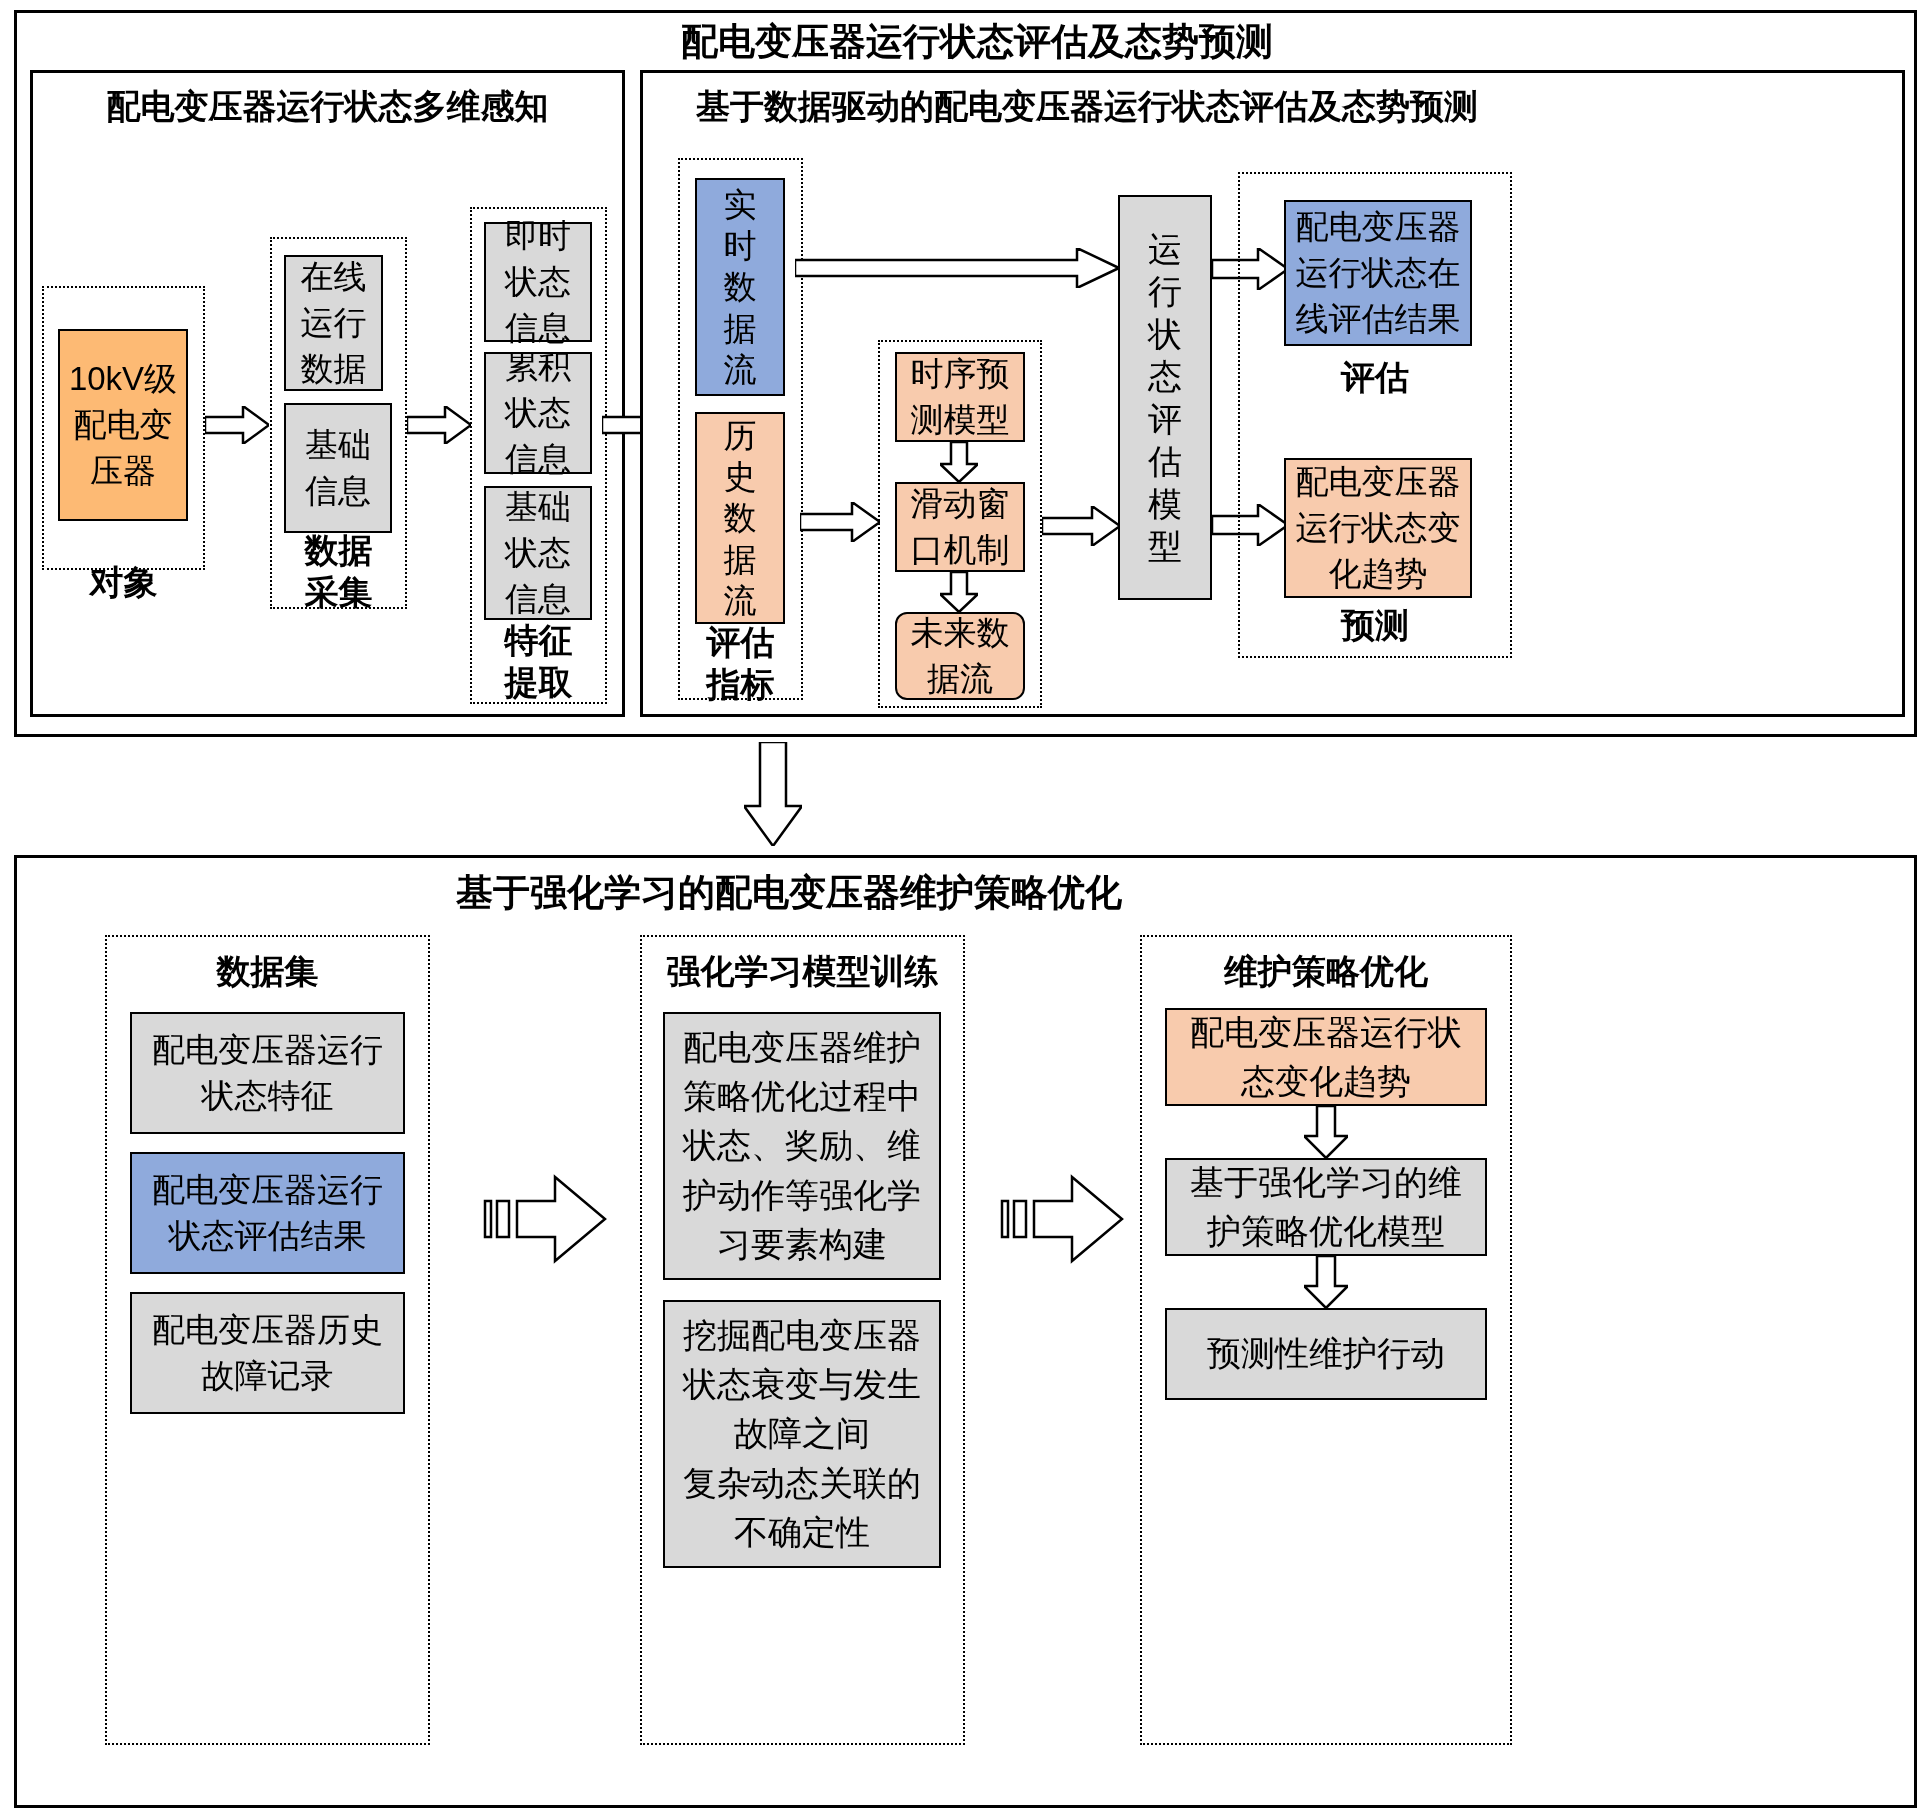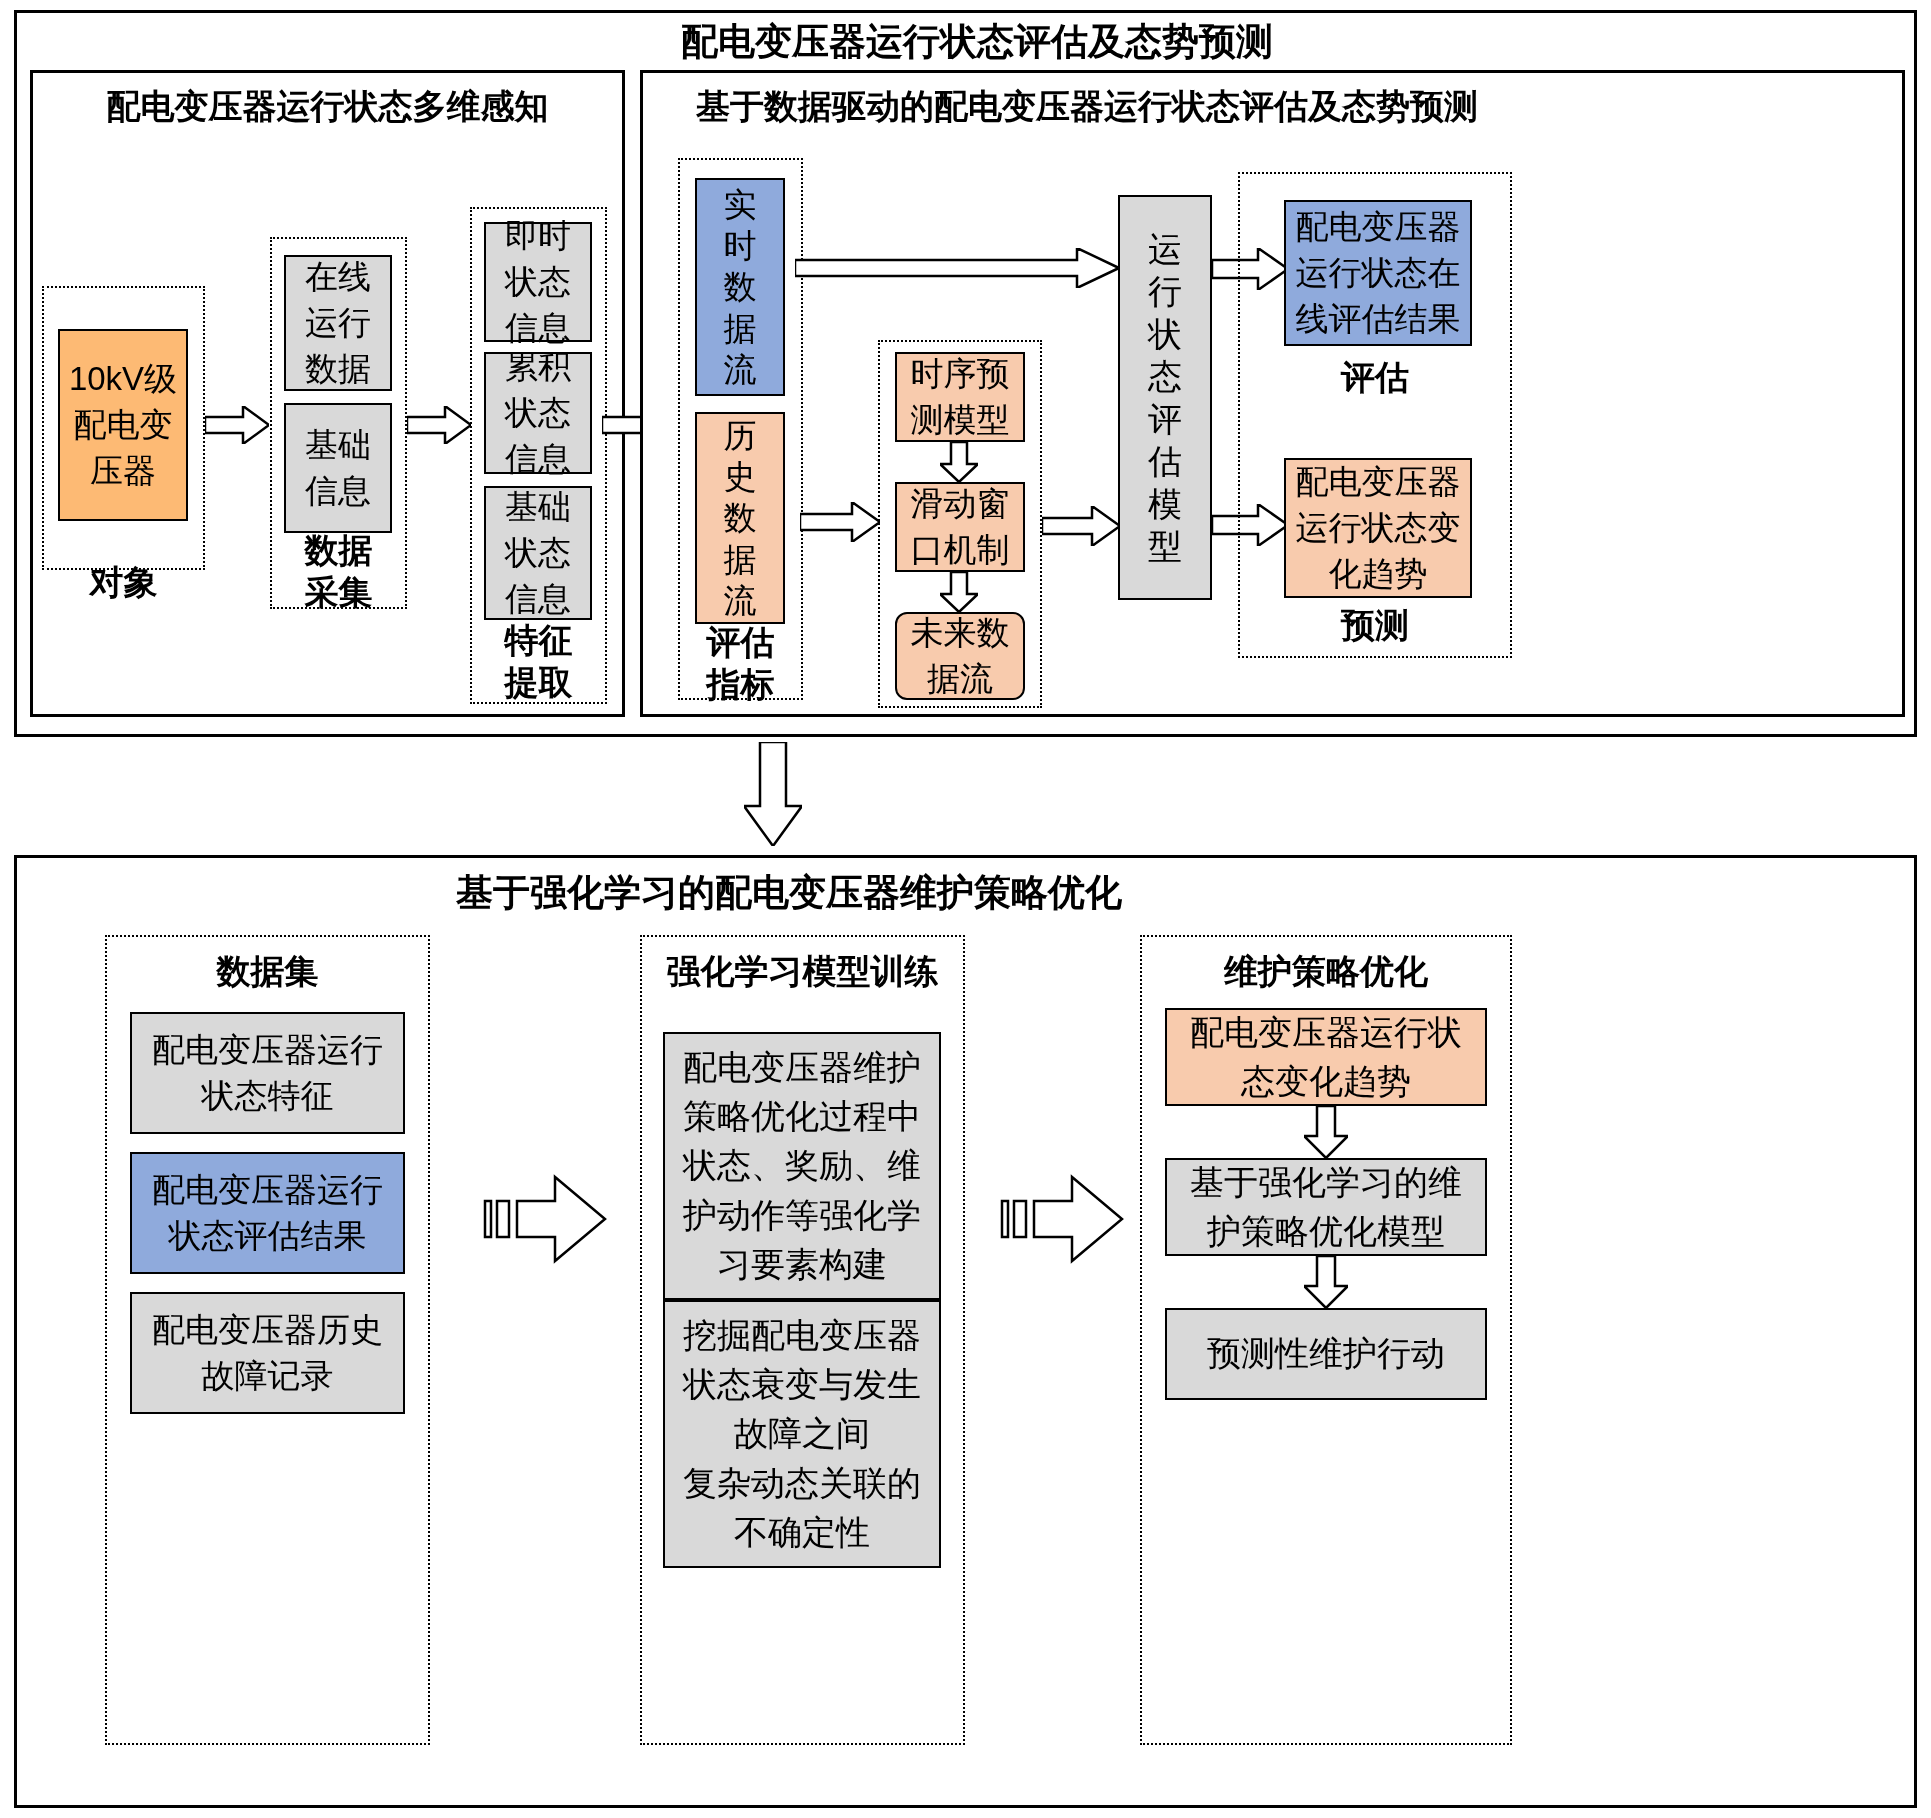--- a/index.html
+++ b/index.html
@@ -56,21 +56,21 @@
 压器</div>
   <div class="abs label" style="left:42px; top:508px; width:163px; height:52px;margin-top:48px;">对象</div>
 
   <div class="abs" style="left:205px; top:406px;">
     <svg width="64" height="38" viewBox="0 0 64 38">
       <polygon points="0,11 38,11 38,0 64,19 38,38 38,27 0,27" fill="#fff" stroke="#000" stroke-width="2.5"></polygon>
     </svg>
   </div>
 
   <div class="abs dotted" style="left:270px; top:237px; width:137px; height:372px;"></div>
-  <div class="abs cell" style="left: 284px; top: 255px; width: 108px; height: 136px; background: rgb(217, 217, 217);">在线
+  <div class="abs cell" style="left: 284px; top: 255px; width: 99px; height: 136px; background: rgb(217, 217, 217);">在线
 运行
 数据</div>
   <div class="abs cell" style="left: 284px; top: 403px; width: 108px; height: 130px; background: rgb(217, 217, 217);">基础
 信息</div>
   <div class="abs label" style="left:270px; top:538px; width:137px; height:66px;">数据
 采集</div>
 
   <div class="abs" style="left:407px; top:406px;">
     <svg width="64" height="38" viewBox="0 0 64 38">
       <polygon points="0,11 38,11 38,0 64,19 38,38 38,27 0,27" fill="#fff" stroke="#000" stroke-width="2.5"></polygon>
@@ -201,21 +201,21 @@
   <div class="abs" style="left:483px; top:1173px;">
     <svg width="124" height="92" viewBox="0 0 124 92">
       <rect x="2" y="28" width="6" height="36" fill="#fff" stroke="#000" stroke-width="2.5"></rect>
       <rect x="14" y="28" width="12" height="36" fill="#fff" stroke="#000" stroke-width="2.5"></rect>
       <polygon points="34,28 72,28 72,4 122,46 72,88 72,64 34,64" fill="#fff" stroke="#000" stroke-width="2.5"></polygon>
     </svg>
   </div>
 
   <div class="abs dotted" style="left:640px; top:935px; width:325px; height:810px;"></div>
   <div class="abs sub-title" style="left:640px; top:948px; width:325px; height:48px;">强化学习模型训练</div>
-  <div class="abs cell bigcell" style="left: 663px; top: 1012px; width: 278px; height: 268px; background: rgb(217, 217, 217); margin-top: 20px;">配电变压器维护
+  <div class="abs cell bigcell" style="left: 663px; top: 1012px; width: 278px; height: 268px; background: rgb(217, 217, 217);">配电变压器维护
 策略优化过程中
 状态、奖励、维
 护动作等强化学
 习要素构建</div>
   <div class="abs cell bigcell" style="left: 663px; top: 1300px; width: 278px; height: 268px; background: rgb(217, 217, 217);">挖掘配电变压器
 状态衰变与发生
 故障之间
 复杂动态关联的
 不确定性</div>
 

